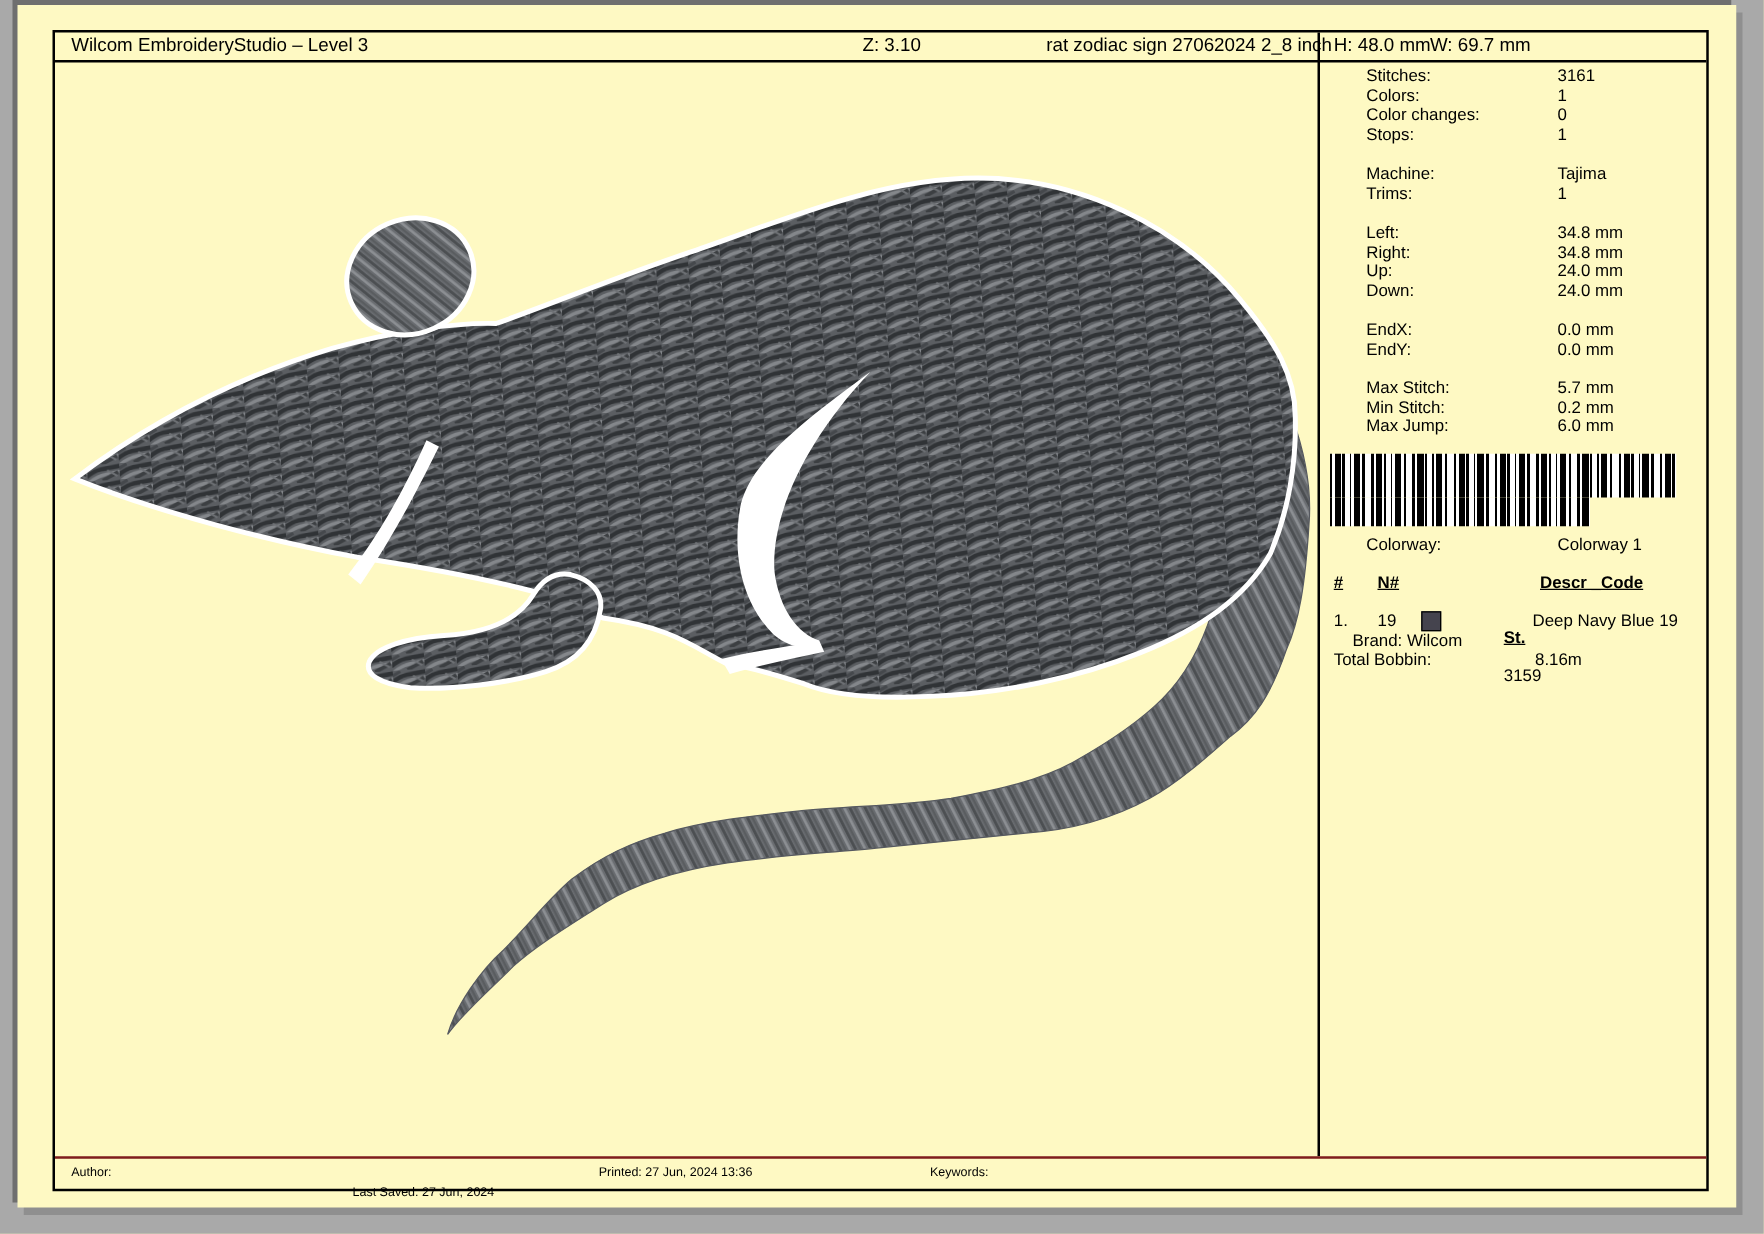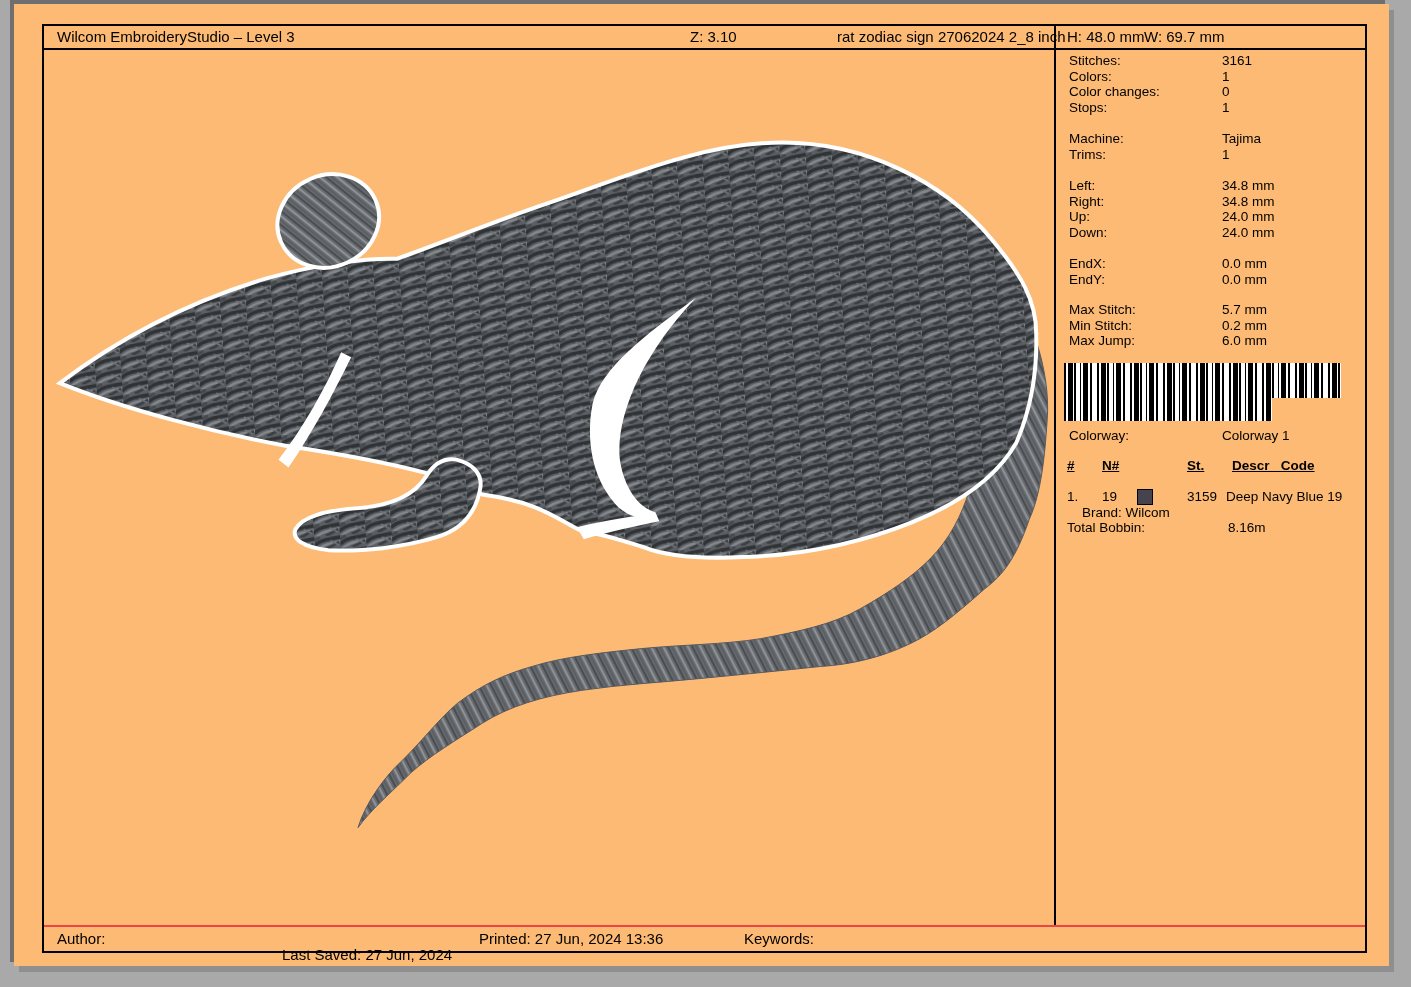--- a/index.html
+++ b/index.html
@@ -4,21 +4,21 @@
 <style>
   html,body{margin:0;padding:0;}
   body{
     width:1411px;height:987px;position:relative;overflow:hidden;
     background:#a9a9a9;
     font-family:"Liberation Sans", sans-serif;
     color:#000;
   }
   .page{
     position:absolute;left:14px;top:4px;width:1375px;height:962px;
-    background:#fdba74;
+    background:#fef9c3;
     box-shadow:-4px -4px 0 0 #6f6f6f, 5px 6px 0 0 #8f8f8f;
   }
   .frame{
     position:absolute;left:28px;top:20px;width:1321px;height:925px;
     border:2px solid #000;
   }
   
   .hdr{
     position:absolute;left:0;top:0;width:100%;height:22px;
     border-bottom:2px solid #000;
@@ -30,56 +30,56 @@
   .hdr .t3{left:793px;}
   .hdr .t4{left:1023px;}
   .hdr .t5{left:1100px;}
   
   .vdiv{
     position:absolute;left:1010px;top:0;width:2px;height:899px;background:#000;
   }
   
   .ftr{
     position:absolute;left:0;bottom:0;width:100%;height:24px;
-    border-top:2px solid #ef4444;
-    font-size:15px;line-height:24px;white-space:nowrap;
+    border-top:2px solid #7f1d1d;
+    font-size:10px;line-height:24px;white-space:nowrap;
   }
   .ftr span{position:absolute;top:0;}
   .ftr .f1{left:13px;}
   .ftr .f2{left:238px;margin-top:16px;}
   .ftr .f3{left:435px;}
   .ftr .f4{left:700px;}
   
   .canvas{
     position:absolute;left:0;top:24px;width:1010px;height:875px;
   }
   
   .panel{
     position:absolute;left:1012px;top:24px;width:309px;height:875px;
     font-size:13.5px;line-height:15.5px;white-space:nowrap;
   }
-  .grp{position:absolute;left:0;width:100%;}
+  .grp{position:absolute;left:0;width:100%;padding-left:24px;}
   .row{position:relative;height:15.5px;}
   .row .lb{position:absolute;left:13px;top:0;}
   .row .vl{position:absolute;left:166px;top:0;}
   .g1{top:3px;}  .g2{top:81px;}  .g3{top:128px;}  .g4{top:206px;}  .g5{top:252px;}
   .barcode{
     position:absolute;left:8px;background:
       repeating-linear-gradient(90deg,
         #000 0 2px, #fff 2px 4px, #000 4px 9px, #fff 9px 10px,
         #000 10px 12px, #fff 12px 16px, #000 16px 17px, #fff 17px 19px,
         #000 19px 24px, #fff 24px 26px, #000 26px 28px, #fff 28px 33px);
   }
   .bc1{top:313px;width:277px;height:35px;}
   .bc2{top:348px;width:208px;height:23px;}
   .cw{top:378px;}
   
   .tblhead{position:absolute;top:408px;width:100%;font-weight:bold;}
   .tblhead span{position:absolute;top:0;text-decoration:underline;}
-  .c1{left:11px;} .c2{left:46px;} .c3{left:131px;} .c4{left:176px;}
+  .c1{left:11px;} .c2{left:46px;} .c3{left:147px;margin-top:44px;} .c4{left:176px;}
   .trow{position:absolute;top:439px;width:100%;}
   .trow span{position:absolute;top:0;}
   .trow .c4{left:170px;}
   .swatch{
     position:absolute;left:81px;top:1px;width:14px;height:14px;
     border:1px solid #000;
   }
   .brand{position:absolute;top:455px;left:26px;}
   .bobbin{position:absolute;top:470px;width:100%;}
   .bobbin .lb{position:absolute;left:11px;text-align:right;}

